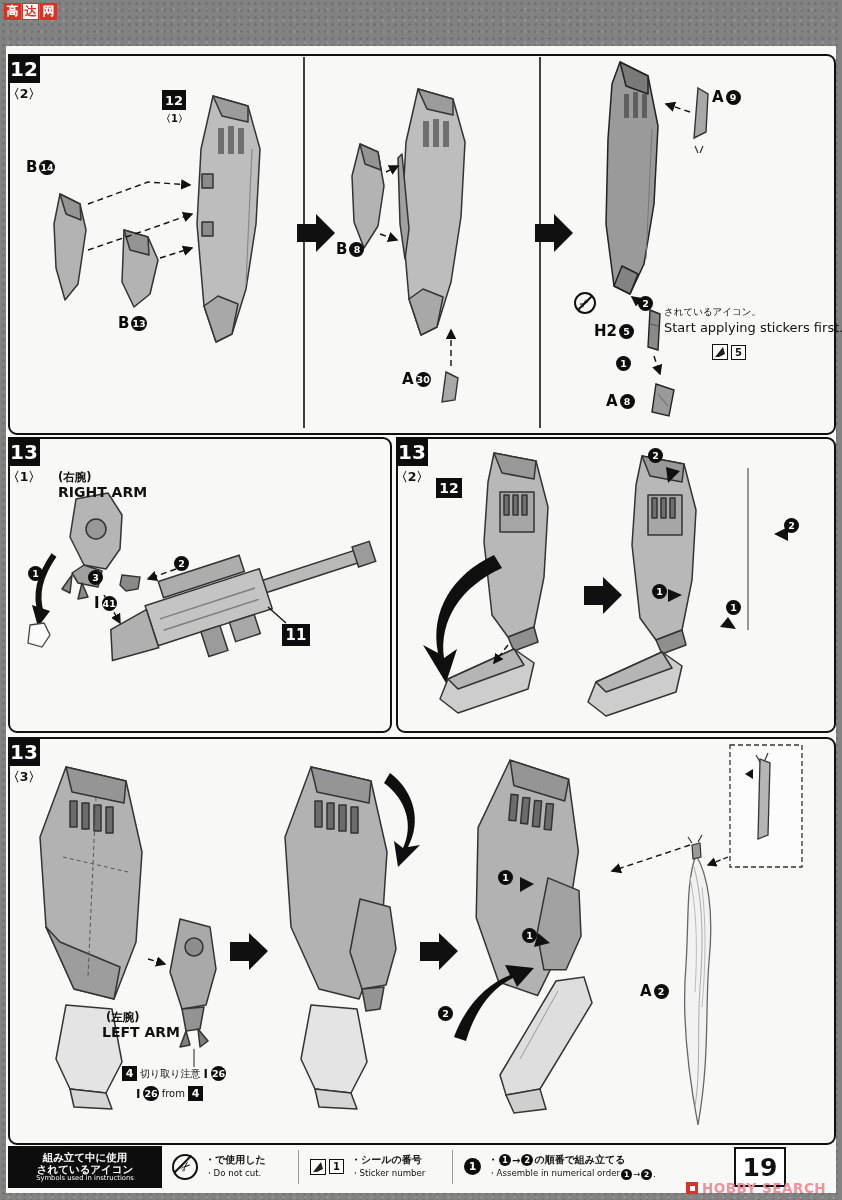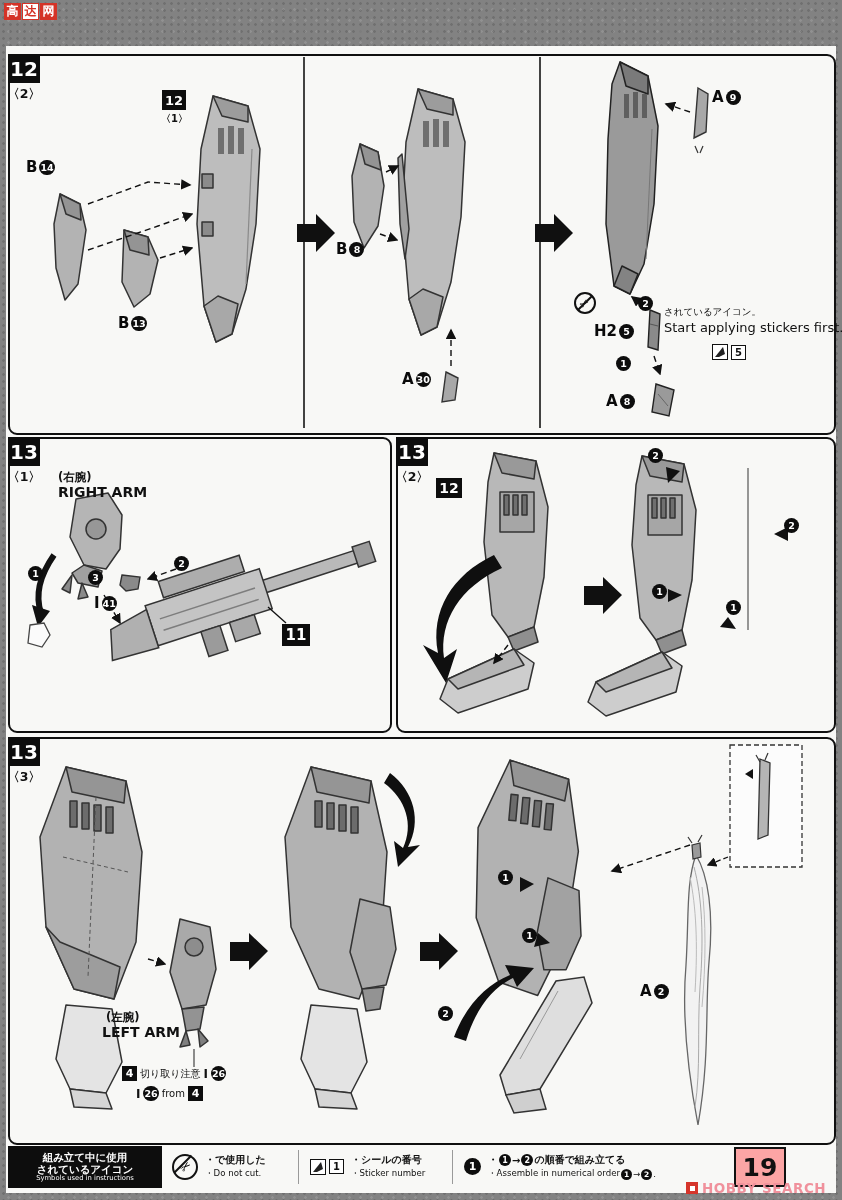--- a/index.html
+++ b/index.html
@@ -35,21 +35,21 @@
   .reuse{position:absolute;display:flex;align-items:center;gap:3px;font-size:10px;color:#111;white-space:nowrap}
   .reuse .rl{font-size:12px;font-weight:700}
   .legendbox{position:absolute;left:8px;top:1146px;width:154px;height:42px;background:#0d0d0d;color:#fff;display:flex;flex-direction:column;align-items:center;justify-content:center;line-height:1.15}
   .legendbox .l1{font-size:10.5px;font-weight:700}
   .legendbox .l3{font-size:6.8px}
   .legitem{position:absolute;display:flex;align-items:center;gap:7px}
   .leglines{display:flex;flex-direction:column;gap:1px;color:#111}
   .leglines .jp{font-size:10px;font-weight:700;display:flex;align-items:center;gap:1px;white-space:nowrap}
   .leglines .en{font-size:8.6px;display:flex;align-items:center;gap:1px;white-space:nowrap}
   .vdiv{position:absolute;width:1px;height:34px;background:#9a9a9a}
-  .pagebox{position:absolute;left:734px;top:1147px;width:52px;height:40px;border:2.5px solid #111;background:#fca5a5;display:flex;align-items:center;justify-content:center;font-size:25px;font-weight:700;color:#111;box-sizing:border-box}
+  .pagebox{position:absolute;left:734px;top:1147px;width:52px;height:40px;border:2.5px solid #111;background:#ffffff;display:flex;align-items:center;justify-content:center;font-size:25px;font-weight:700;color:#111;box-sizing:border-box}
   .gaoda{position:absolute;left:4px;top:3px;display:flex;gap:1px;z-index:5}
   .g-box{width:17px;height:17px;display:inline-flex;align-items:center;justify-content:center;font-size:12px;font-weight:700;box-sizing:border-box}
   .g-red{background:#d43327;color:#fff}
   .g-white{background:#fff;color:#d43327;border:1.5px solid #d43327}
   .hobby{position:absolute;left:686px;top:1180px;display:flex;align-items:center;gap:4px;z-index:6}
   .hobby .sq{width:12px;height:12px;background:#d5352b;display:flex;align-items:center;justify-content:center}
   .hobby .sq i{display:block;width:5px;height:5px;background:#fff}
   .hobby .txt{font-size:13.5px;font-weight:700;letter-spacing:.5px;color:#f0919c}
 </style>
 </head>

